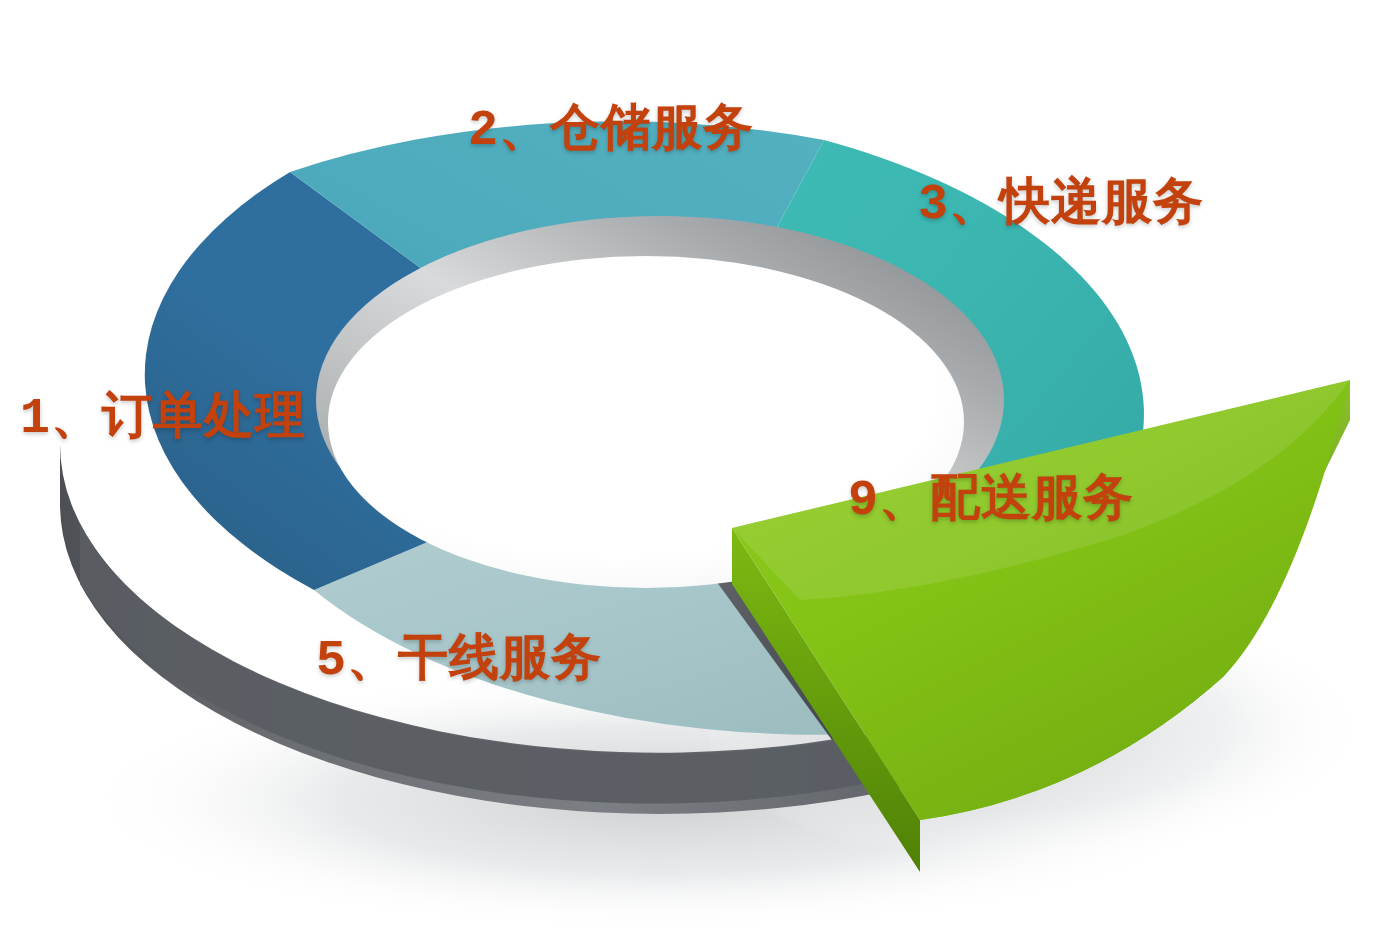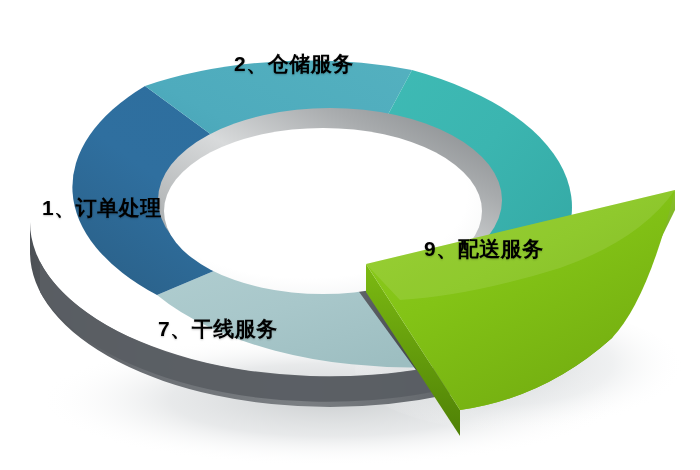--- a/index.html
+++ b/index.html
@@ -21,31 +21,31 @@
   }
   #donut-svg {
     position: absolute;
     left: 0;
     top: 0;
     width: 700px;
     height: 470px;
   }
   .seg-label {
     position: absolute;
-    color: #000000;
-    font-family: Liberation Sans, sans-serif;
+    color: #c2410c;
+    font-family: Liberation Mono, monospace;
     font-weight: bold;
-    font-size: 21px;
+    font-size: 25px;
     line-height: 1;
     white-space: nowrap;
     letter-spacing: 0.5px;
     text-shadow: 0 1px 2px rgba(0,0,0,0.22);
     pointer-events: none;
   }
-  #label-1 { left: 10px;  top: 197px; margin-left: 32px; }
+  #label-1 { left: 10px;  top: 197px; }
   #label-2 { left: 234px; top: 53px;  }
   #label-3 { left: 459px; top: 90px;  }
   #label-4 { left: 424px; top: 238px; }
   #label-5 { left: 158px; top: 318px; }
 </style>
 </head>
 <body>
 
 <div id="stage">
 
@@ -200,18 +200,19 @@
 
       <path d="M 366,264 L 675,190 Q 640,240 560,268 Q 470,296 400,300 Z" fill="#ffffff" opacity="0.10"></path>
     </g>
 
   </svg>
 
   <div class="seg-label" id="label-1">1、订单处理</div>
 
   <div class="seg-label" id="label-2">2、仓储服务</div>
 
+  <div class="seg-label" id="label-3">3、快递服务</div>
 
   <div class="seg-label" id="label-4">9、配送服务</div>
 
-  <div class="seg-label" id="label-5">7、干线服务</div>
+  <div class="seg-label" id="label-5">5、干线服务</div>
 
 </div>
 
 </body></html>

